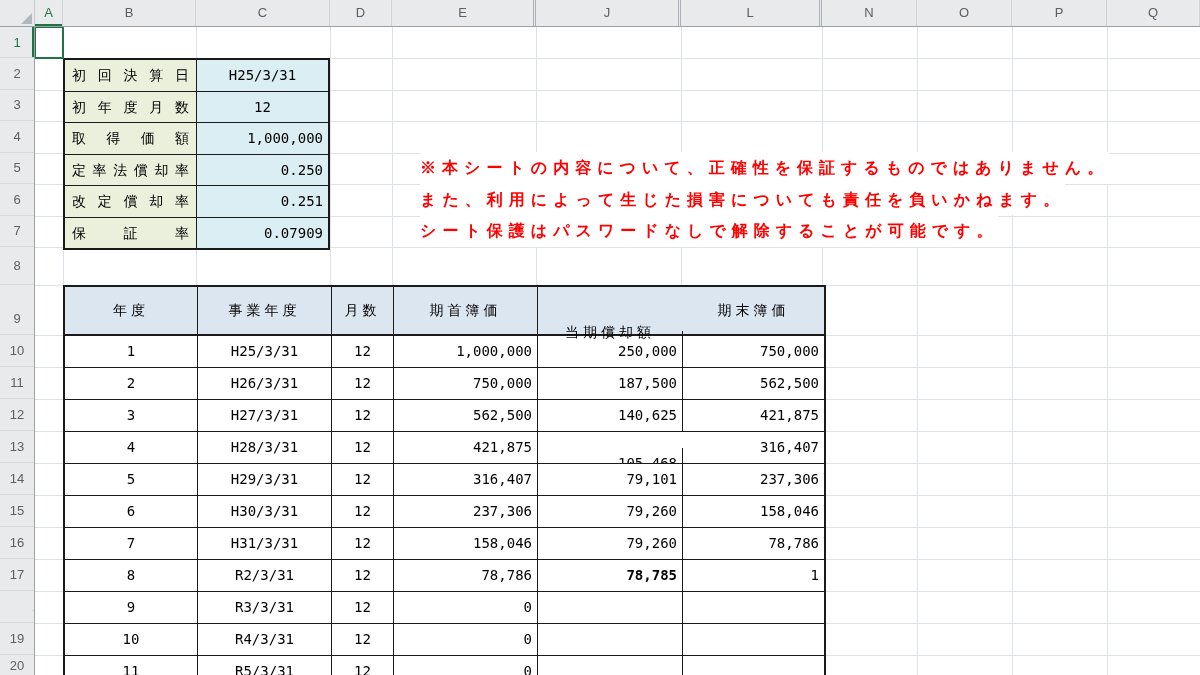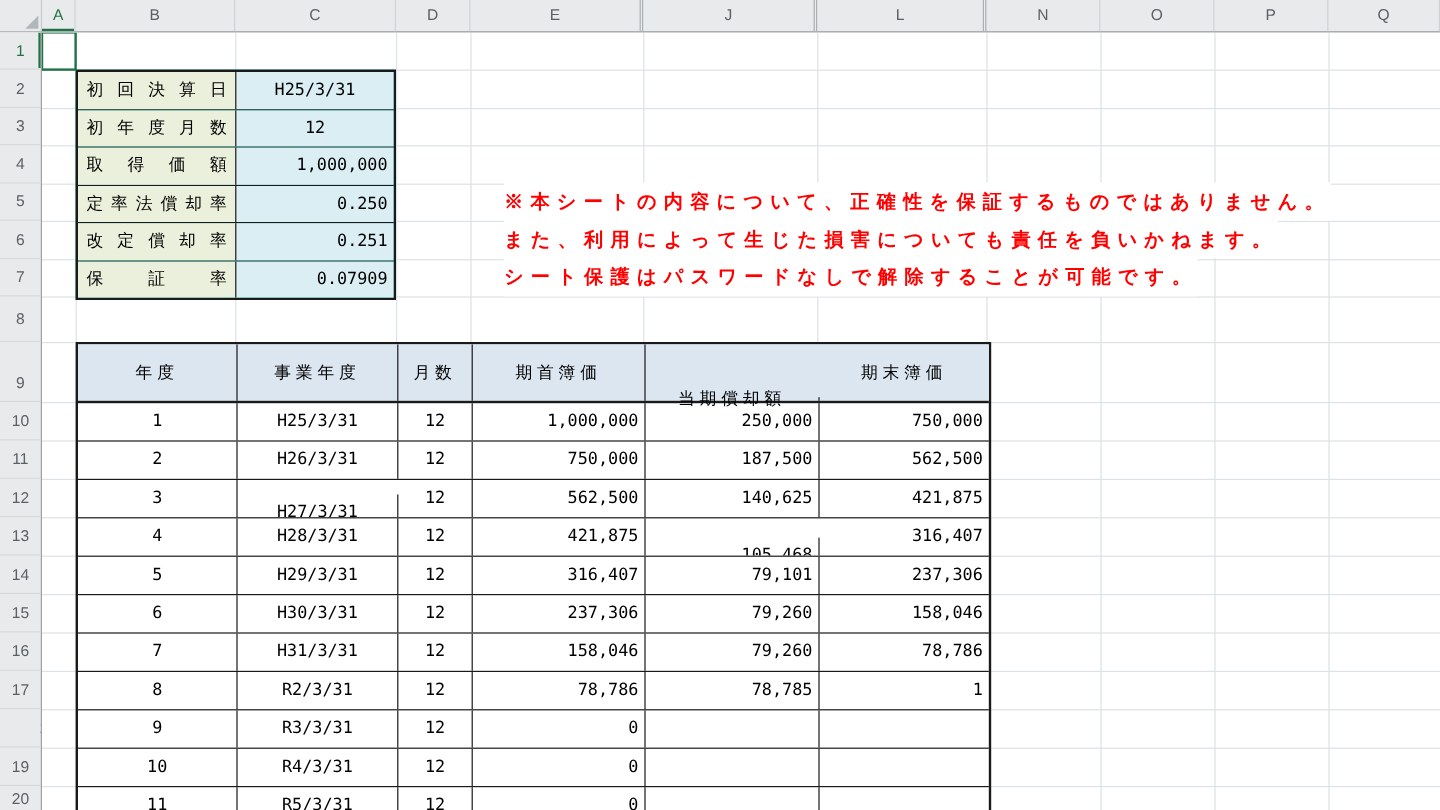--- a/index.html
+++ b/index.html
@@ -23,21 +23,21 @@
       font:13px "Liberation Sans",sans-serif;border-bottom:1px solid #d7dadc;box-sizing:border-box;}
   .rh.active{color:#217346;box-shadow:inset -2px 0 0 #217346;}
   .rh.tall{align-items:flex-end;padding-bottom:8px;}
   
   .grid{position:absolute;left:35px;top:27px;width:1165px;height:648px;overflow:hidden;}
   .vline{position:absolute;top:0;bottom:0;width:1px;background:#dde2e7;}
   .hline{position:absolute;left:0;right:0;height:1px;background:#dde2e7;}
   .a1sel{position:absolute;left:-1px;top:-1px;width:30px;height:33px;
          border:2px solid #217346;box-sizing:border-box;z-index:4;}
   
-  .cfg{position:absolute;left:28px;top:31px;border:2px solid #1a1a1a;z-index:3;background:#14b8a6;}
+  .cfg{position:absolute;left:28px;top:31px;border:2px solid #1a1a1a;z-index:3;background:#404040;}
   .cfgrow{display:flex;height:30.5px;}
   .cfgrow + .cfgrow{border-top:1px solid #1a1a1a;}
   .cfglabel{width:131px;background:#ebf0dc;font-size:14px;line-height:30.5px;
             padding:0 7px;box-sizing:border-box;white-space:nowrap;
             text-align:justify;text-align-last:justify;}
   .cfgval{width:132px;background:#daeef3;border-left:1px solid #1a1a1a;
           font-size:14px;line-height:30.5px;padding:0 5px;box-sizing:border-box;white-space:nowrap;}
   .ctr{text-align:center;} .rgt{text-align:right;}
   
   .notice{position:absolute;left:357px;top:125px;z-index:3;color:#ff0000;
@@ -152,21 +152,21 @@
         <div class="srow">
           <div class="sc ctr" style="width: 133px;">2</div>
           <div class="sc ctr" style="width: 134px;">H26/3/31</div>
           <div class="sc ctr" style="width: 62px;">12</div>
           <div class="sc rgt" style="width: 144px;">750,000</div>
           <div class="sc rgt" style="width: 145px;">187,500</div>
           <div class="sc rgt" style="width: 141px;">562,500</div>
         </div>
         <div class="srow">
           <div class="sc ctr" style="width: 133px;">3</div>
-          <div class="sc ctr" style="width: 134px; margin-top: 12px;">H27/3/31</div>
+          <div class="sc ctr" style="width: 134px;">H27/3/31</div>
           <div class="sc ctr" style="width: 62px;">12</div>
           <div class="sc rgt" style="width: 144px;">562,500</div>
           <div class="sc rgt" style="width: 145px;">140,625</div>
           <div class="sc rgt" style="width: 141px;">421,875</div>
         </div>
         <div class="srow">
           <div class="sc ctr" style="width: 133px;">4</div>
           <div class="sc ctr" style="width: 134px;">H28/3/31</div>
           <div class="sc ctr" style="width: 62px;">12</div>
           <div class="sc rgt" style="width: 144px;">421,875</div>
@@ -195,21 +195,21 @@
           <div class="sc ctr" style="width: 62px;">12</div>
           <div class="sc rgt" style="width: 144px;">158,046</div>
           <div class="sc rgt" style="width: 145px;">79,260</div>
           <div class="sc rgt" style="width: 141px;">78,786</div>
         </div>
         <div class="srow">
           <div class="sc ctr" style="width: 133px;">8</div>
           <div class="sc ctr" style="width: 134px;">R2/3/31</div>
           <div class="sc ctr" style="width: 62px;">12</div>
           <div class="sc rgt" style="width: 144px;">78,786</div>
-          <div class="sc rgt" style="width: 145px;">78,785</div>
+          <div class="sc rgt" style="width: 145px; font-weight: bold;">78,785</div>
           <div class="sc rgt" style="width: 141px;">1</div>
         </div>
         <div class="srow">
           <div class="sc ctr" style="width: 133px;">9</div>
           <div class="sc ctr" style="width: 134px;">R3/3/31</div>
           <div class="sc ctr" style="width: 62px;">12</div>
           <div class="sc rgt" style="width: 144px;">0</div>
           <div class="sc rgt" style="width: 145px;"></div>
           <div class="sc rgt" style="width: 141px;"></div>
         </div>

